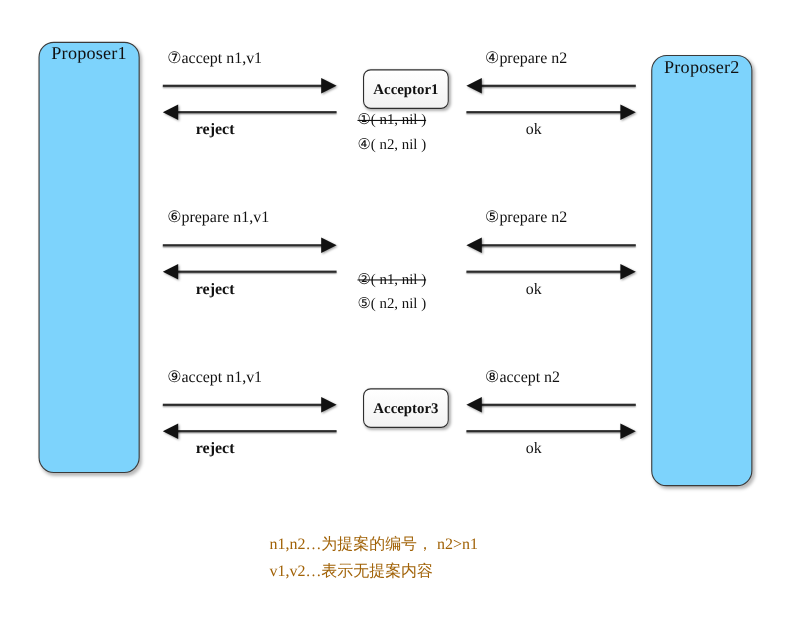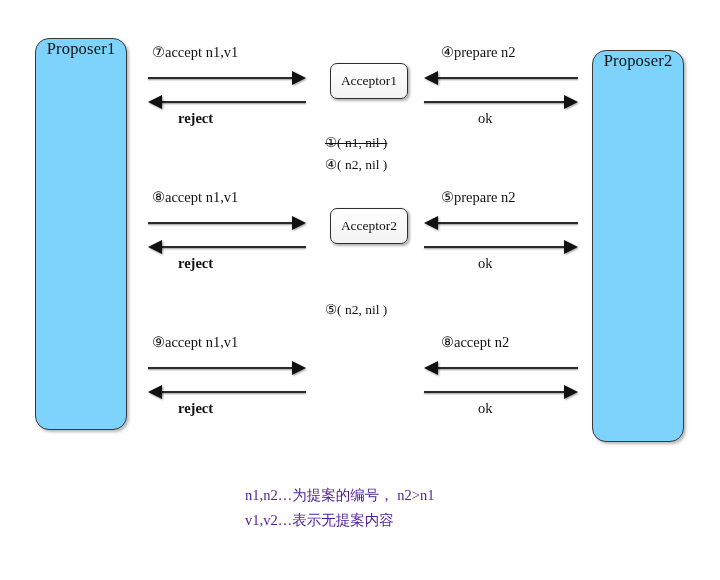--- a/index.html
+++ b/index.html
@@ -62,35 +62,35 @@
     width: 78px;
     height: 36px;
     border: 1.6px solid #2e2e2e;
     border-radius: 7px;
     background: linear-gradient(#ffffff, #f2f2f2);
     box-shadow: 1.5px 1.5px 2.5px rgba(0,0,0,0.3);
     display: flex;
     align-items: center;
     justify-content: center;
     box-sizing: border-box;
+    font-weight: bold;
   }
   .acceptor-label {
     font-size: 13.5px;
     white-space: nowrap;
   }
 
   
   .state-line {
     position: absolute;
     left: 325px;
     width: 110px;
     font-size: 13.5px;
     white-space: nowrap;
     text-align: left;
-    margin-top: 34px;
   }
   .state-old { top: 62px; text-decoration: line-through; text-decoration-thickness: 1.3px; }
   .state-new { top: 84px; }
 
   
   .arrow {
     position: absolute;
     height: 14px;
   }
   .arrow .shaft {
@@ -135,21 +135,21 @@
   #legend {
     position: absolute;
     left: 245px;
     top: 483px;
     width: 400px;
   }
   .legend-line {
     font-size: 14.5px;
     line-height: 25px;
     white-space: nowrap;
-    color: #4c1d95;
+    color: #a16207;
   }
 </style>
 </head>
 <body>
 
 <div id="canvas">
 
   <div class="proposer" id="proposer-left">
     <span class="proposer-label">Proposer1</span>
   </div>
@@ -191,71 +191,72 @@
     <div class="arrow to-right ch-right row-bottom">
       <span class="shaft"></span>
       <span class="head"></span>
     </div>
 
     <div class="caption cap-below-right">ok</div>
   </div>
 
   <div class="group" style="top:183px;">
 
-    <div class="caption cap-above-left">⑧accept n1,v1</div>
+    <div class="caption cap-above-left">⑥prepare n1,v1</div>
 
     <div class="arrow to-right ch-left row-top">
       <span class="shaft"></span>
       <span class="head"></span>
     </div>
 
     <div class="arrow to-left ch-left row-bottom">
       <span class="shaft"></span>
       <span class="head"></span>
     </div>
 
     <div class="caption cap-below-left">reject</div>
 
+
+    <div class="state-line state-old">②( n1, nil )</div>
+    <div class="state-line state-new">⑤( n2, nil )</div>
+
+    <div class="caption cap-above-right">⑤prepare n2</div>
+
+    <div class="arrow to-left ch-right row-top">
+      <span class="shaft"></span>
+      <span class="head"></span>
+    </div>
+
+    <div class="arrow to-right ch-right row-bottom">
+      <span class="shaft"></span>
+      <span class="head"></span>
+    </div>
+
+    <div class="caption cap-below-right">ok</div>
+  </div>
+
+  <div class="group" style="top:328px;">
+
+    <div class="caption cap-above-left">⑨accept n1,v1</div>
+
+    <div class="arrow to-right ch-left row-top">
+      <span class="shaft"></span>
+      <span class="head"></span>
+    </div>
+
+    <div class="arrow to-left ch-left row-bottom">
+      <span class="shaft"></span>
+      <span class="head"></span>
+    </div>
+
+    <div class="caption cap-below-left">reject</div>
+
     <div class="acceptor-box">
-      <span class="acceptor-label">Acceptor2</span>
-    </div>
-
-    <div class="state-line state-new">⑤( n2, nil )</div>
-
-    <div class="caption cap-above-right">⑤prepare n2</div>
-
-    <div class="arrow to-left ch-right row-top">
-      <span class="shaft"></span>
-      <span class="head"></span>
-    </div>
-
-    <div class="arrow to-right ch-right row-bottom">
-      <span class="shaft"></span>
-      <span class="head"></span>
-    </div>
-
-    <div class="caption cap-below-right">ok</div>
-  </div>
-
-  <div class="group" style="top:328px;">
-
-    <div class="caption cap-above-left">⑨accept n1,v1</div>
-
-    <div class="arrow to-right ch-left row-top">
-      <span class="shaft"></span>
-      <span class="head"></span>
-    </div>
-
-    <div class="arrow to-left ch-left row-bottom">
-      <span class="shaft"></span>
-      <span class="head"></span>
-    </div>
-
-    <div class="caption cap-below-left">reject</div>
-
+      <span class="acceptor-label">Acceptor3</span>
+    </div>
 
 
     <div class="caption cap-above-right">⑧accept n2</div>
 
     <div class="arrow to-left ch-right row-top">
       <span class="shaft"></span>
       <span class="head"></span>
     </div>
 
     <div class="arrow to-right ch-right row-bottom">

